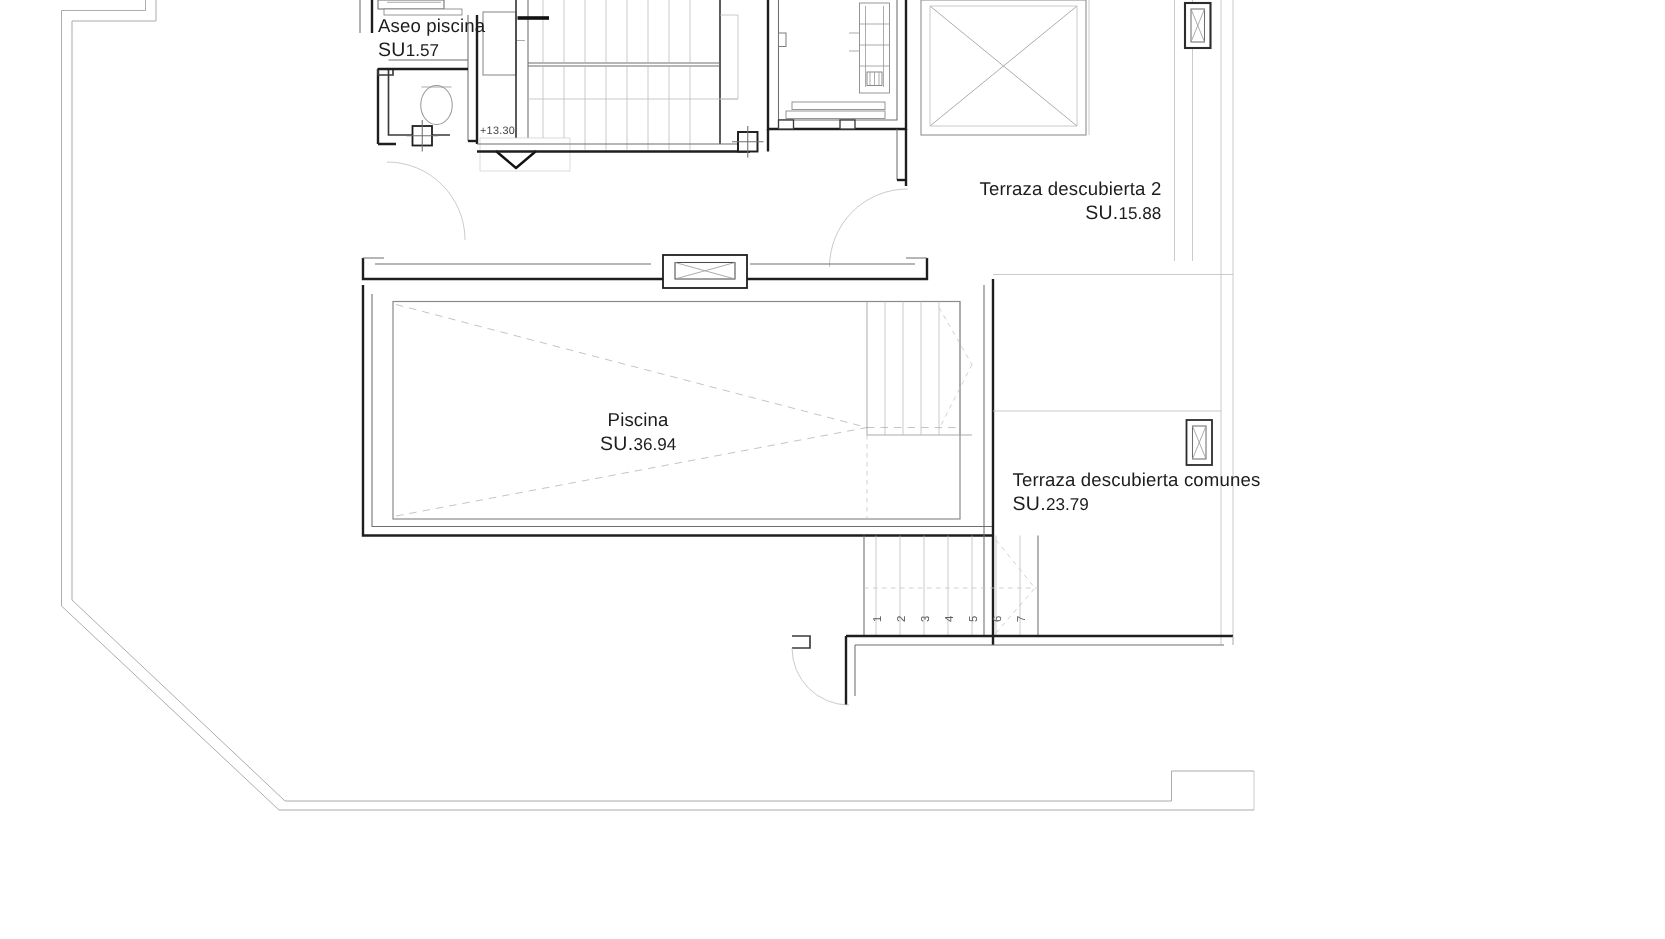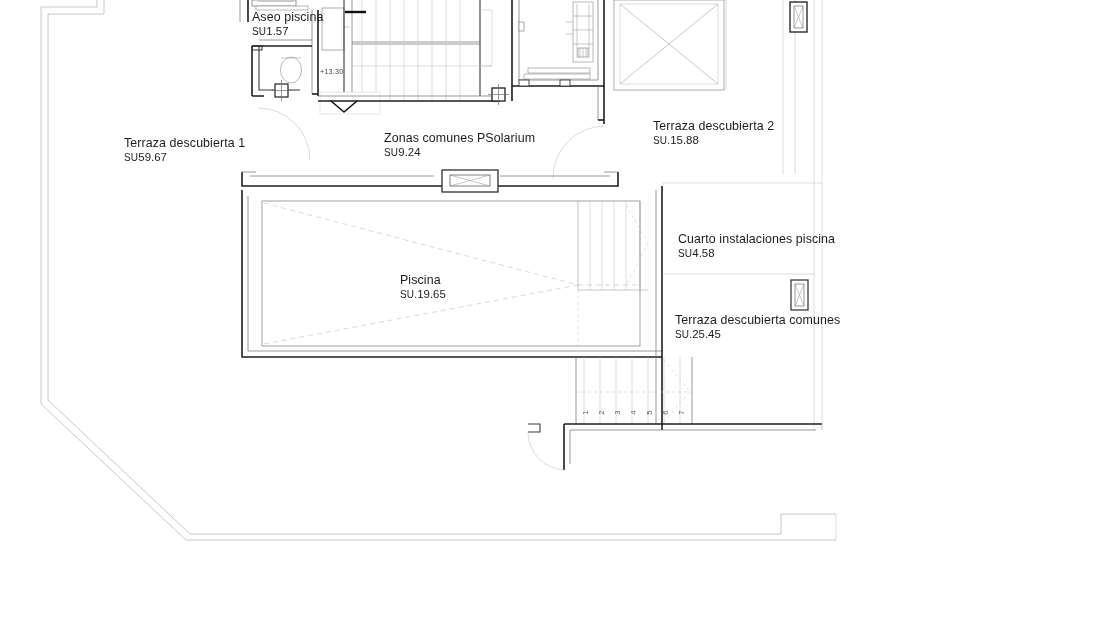--- a/index.html
+++ b/index.html
@@ -39,21 +39,21 @@
     font-size: 12.4px;
     letter-spacing: 0.1px;
     color: #1c1c1c;
   }
   .room-label .rl-area {
     display: block;
     font-size: 11.4px;
     color: #1c1c1c;
   }
   .room-label .rl-area .su {
-    font-size: 10px;
+    font-size: 13px;
     letter-spacing: 0.2px;
   }
   .elev-label {
     position: absolute;
     font-size: 7.2px;
     color: #444;
     letter-spacing: 0.2px;
     white-space: nowrap;
     pointer-events: none;
   }
@@ -298,51 +298,39 @@
       <path class="w-faint" d="M 822,424 L 822,430"></path>
     </g>
 
   </svg>
 
   <div class="room-label" style="left:252px; top:10px;">
     <span class="rl-name">Aseo piscina</span>
     <span class="rl-area"><span class="su">SU</span><span>1.57</span></span>
   </div>
 
-  <div class="room-label" style="left:124px; top:136px;">
-    <span class="rl-name">Terraza descubierta 1</span>
-    <span class="rl-area"><span class="su">SU</span><span>59.67</span></span>
-  </div>
-
-  <div class="room-label" style="left:384px; top:131px;">
-    <span class="rl-name">Zonas comunes PSolarium</span>
-    <span class="rl-area"><span class="su">SU</span><span>9.24</span></span>
-  </div>
-
-  <div class="room-label" style="left:653px; top:119px;">
+
+
+  <div class="room-label" style="left:653px; top:119px;text-align:right;">
     <span class="rl-name">Terraza descubierta 2</span>
     <span class="rl-area"><span class="su">SU.</span><span>15.88</span></span>
   </div>
 
-  <div class="room-label" style="left:678px; top:232px;">
-    <span class="rl-name">Cuarto instalaciones piscina</span>
-    <span class="rl-area"><span class="su">SU</span><span>4.58</span></span>
-  </div>
-
-  <div class="room-label" style="left:400px; top:273px;">
+
+  <div class="room-label" style="left:400px; top:273px;text-align:center;">
     <span class="rl-name">Piscina</span>
-    <span class="rl-area"><span class="su">SU.</span><span>19.65</span></span>
+    <span class="rl-area"><span class="su">SU.</span><span>36.94</span></span>
   </div>
 
   <div class="room-label" style="left:675px; top:313px;">
     <span class="rl-name">Terraza descubierta comunes</span>
-    <span class="rl-area"><span class="su">SU.</span><span>25.45</span></span>
+    <span class="rl-area"><span class="su">SU.</span><span>23.79</span></span>
   </div>
 
-  <div class="elev-label" style="left:320px; top:67px;">+13.30</div>
+  <div class="elev-label" style="left:320px; top:82px;">+13.30</div>
 
   <div class="step-num" style="left:580px; top:408px; width:10px; text-align:center;">1</div>
   <div class="step-num" style="left:596px; top:408px; width:10px; text-align:center;">2</div>
   <div class="step-num" style="left:612px; top:408px; width:10px; text-align:center;">3</div>
   <div class="step-num" style="left:628px; top:408px; width:10px; text-align:center;">4</div>
   <div class="step-num" style="left:644px; top:408px; width:10px; text-align:center;">5</div>
   <div class="step-num" style="left:660px; top:408px; width:10px; text-align:center;">6</div>
   <div class="step-num" style="left:676px; top:408px; width:10px; text-align:center;">7</div>
 
 </div>

